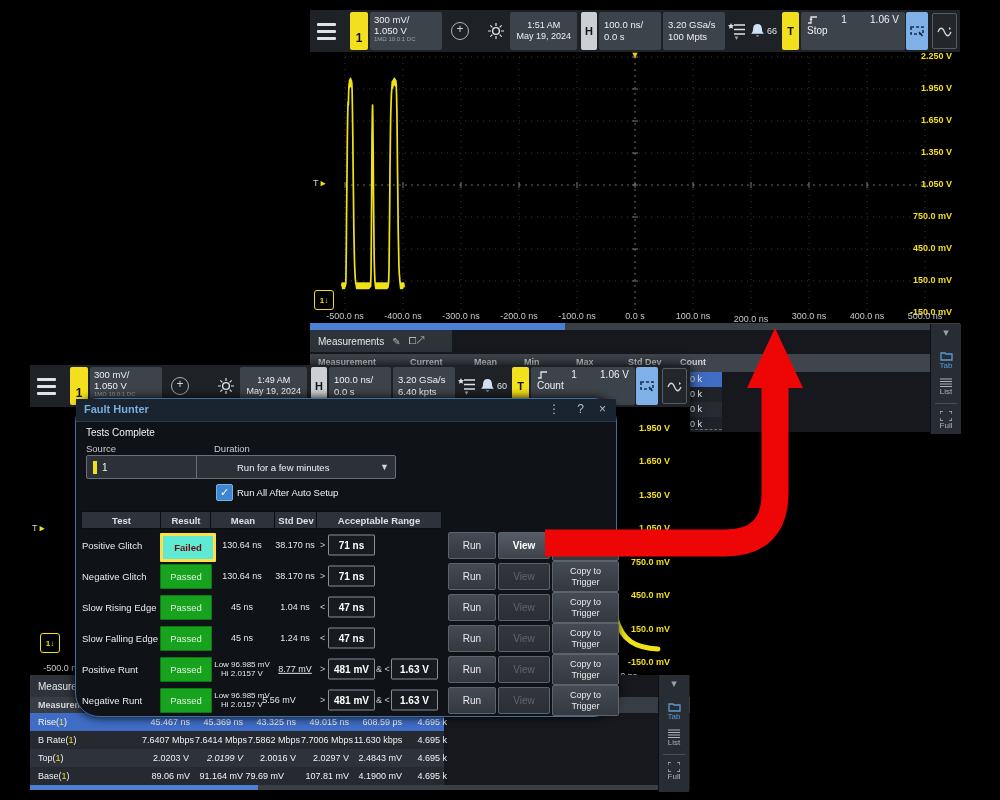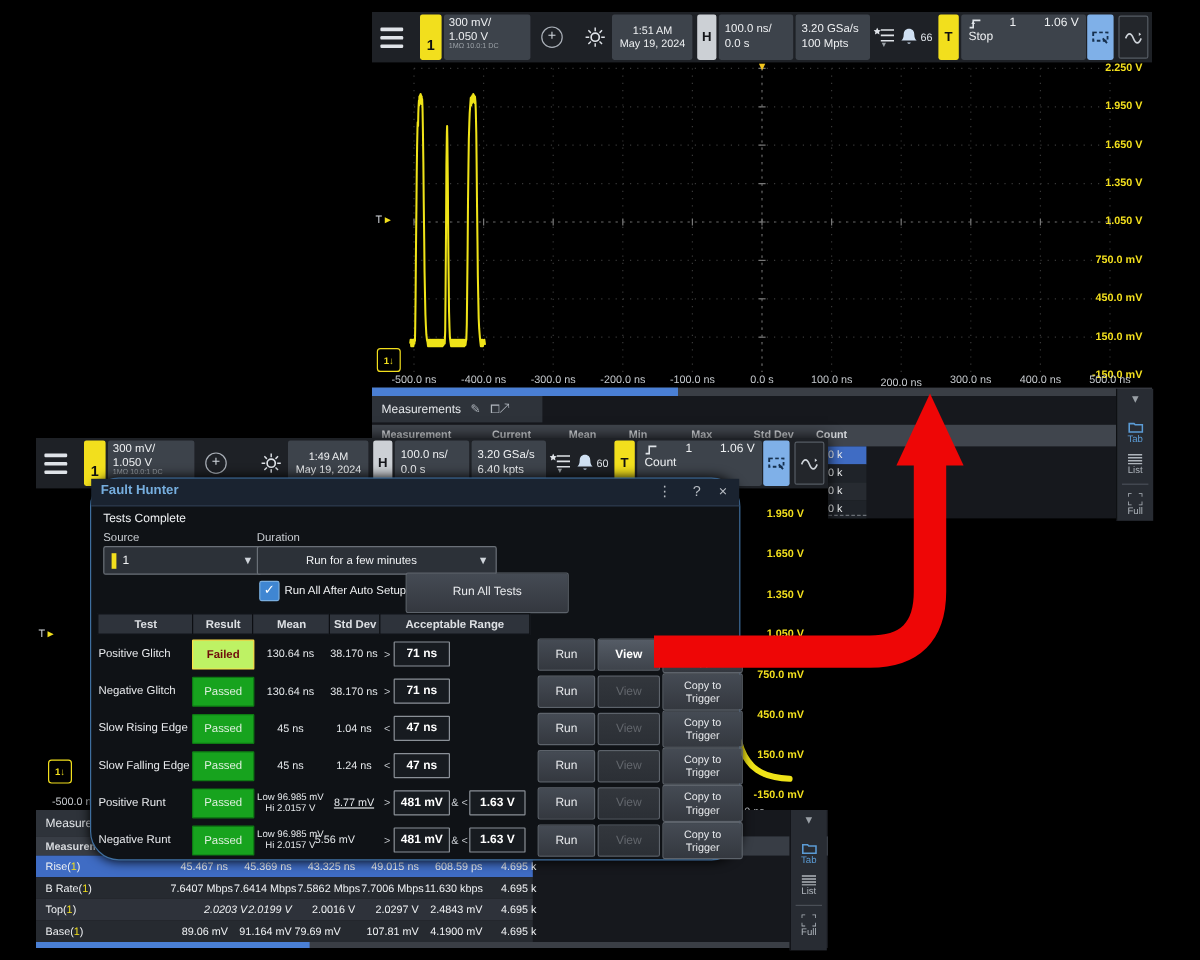--- a/index.html
+++ b/index.html
@@ -90,21 +90,21 @@
   .btn.dim{color:#62666c;background:linear-gradient(#33373d,#2b2f35);}
   .btn.lit{background:linear-gradient(#555c66,#3e434b);color:#ffffff;font-weight:bold;}
   .cb{position:absolute;width:15px;height:15px;background:#3f86d2;border:1px solid #79aee0;
       border-radius:2px;color:#fff;font-size:11px;line-height:14px;text-align:center;}
   .thcell{position:absolute;background:#2e333b;border:1px solid #0c0e12;color:#dde0e4;
           font-size:9.5px;font-weight:bold;display:flex;align-items:center;justify-content:center;height:16px;}
   .trow{position:absolute;left:0;right:0;height:31px;}
   .tname{position:absolute;left:6px;top:50%;transform:translateY(-50%);font-size:9.5px;color:#e8eaed;white-space:nowrap;}
   .badge{position:absolute;border-radius:1px;font-size:9.5px;display:flex;align-items:center;justify-content:center;}
   .badge.pass{background:#17a31e;border:1px solid #0d7a13;color:#dff0df;}
-  .badge.fail{background:#bef264;border:1px solid #fde047;color:#6e0b0b;font-weight:bold;}
+  .badge.fail{background:#5eead4;border:3px solid #fde047;color:#6e0b0b;font-weight:bold;}
   .tval{position:absolute;font-size:9px;color:#e4e7ea;text-align:center;line-height:1.15;
         top:50%;transform:translateY(-50%);}
   .cmp{position:absolute;font-size:9px;color:#c9cdd2;top:50%;transform:translateY(-50%);}
   .ibox{position:absolute;height:19px;background:#171b20;border:1px solid #8a9097;border-radius:1px;
         color:#fff;font-size:10px;font-weight:bold;display:flex;align-items:center;justify-content:center;
         top:50%;transform:translateY(-50%);}
 
   
   .frow{position:absolute;left:0;width:414px;height:18px;font-size:9px;color:#f0f2f4;}
   .frow .nm{position:absolute;left:8px;top:4px;white-space:nowrap;}
@@ -374,21 +374,21 @@
           <span class="nm">B Rate(<span class="chyellow">1</span>)</span>
           <span class="vv" style="left: 112px; width: 48px;">7.6407 Mbps</span>
           <span class="vv" style="left: 165px; width: 48px;">7.6414 Mbps</span>
           <span class="vv" style="left: 218px; width: 48px;">7.5862 Mbps</span>
           <span class="vv" style="left: 271px; width: 48px;">7.7006 Mbps</span>
           <span class="vv" style="left: 324px; width: 48px;">11.630 kbps</span>
           <span class="vv" style="left: 377px; width: 40px;">4.695 k</span>
         </div>
         <div class="frow" style="top: 74px; background: rgb(46, 50, 58);">
           <span class="nm">Top(<span class="chyellow">1</span>)</span>
-          <span class="vv" style="left: 128px; width: 48px; font-style: italic;">2.0203 V</span>
+          <span class="vv" style="left: 111px; width: 48px;">2.0203 V</span>
           <span class="vv" style="left: 165px; width: 48px; font-style: italic;">2.0199 V</span>
           <span class="vv" style="left: 218px; width: 48px;">2.0016 V</span>
           <span class="vv" style="left: 271px; width: 48px;">2.0297 V</span>
           <span class="vv" style="left: 324px; width: 48px;">2.4843 mV</span>
           <span class="vv" style="left: 377px; width: 40px;">4.695 k</span>
         </div>
         <div class="frow" style="top: 92px; background: rgb(38, 42, 48);">
           <span class="nm">Base(<span class="chyellow">1</span>)</span>
           <span class="vv" style="left: 112px; width: 48px;">89.06 mV</span>
           <span class="vv" style="left: 165px; width: 48px;">91.164 mV</span>
@@ -509,28 +509,27 @@
     <div class="dval" style="left:10px;top:28px;font-size:10px;">Tests Complete</div>
 
     <div class="dlbl" style="left:10px;top:44px;">Source</div>
     <div class="dd" style="left:10px;top:56px;width:118px;height:22px;">
       <span class="srcbar"></span>
       <span>1</span>
       <span class="chev">▼</span>
     </div>
 
     <div class="dlbl" style="left:138px;top:44px;">Duration</div>
-    <div class="dd" style="left:138px;top:56px;width:152px;height:22px;padding-left:40px;">
+    <div class="dd" style="left:120px;top:56px;width:152px;height:22px;padding-left:40px;">
       <span style="font-size:9.5px;">Run for a few minutes</span>
       <span class="chev">▼</span>
     </div>
 
     <div class="cb" style="left:140px;top:85px;">✓</div>
     <div class="dval" style="left:161px;top:88px;font-size:9.5px;">Run All After Auto Setup</div>
-    <div class="btn" style="left:262px;top:78px;width:134px;height:32px;">Run All Tests</div>
 
     <div id="dlg-head">
         <div class="thcell" style="left: 5px; top: 112px; width: 79px;">Test</div>
         <div class="thcell" style="left: 84px; top: 112px; width: 50px;">Result</div>
         <div class="thcell" style="left: 134px; top: 112px; width: 64px;">Mean</div>
         <div class="thcell" style="left: 198px; top: 112px; width: 42px;">Std Dev</div>
         <div class="thcell" style="left: 240px; top: 112px; width: 124px;">Acceptable Range</div>
       </div>
     <div id="dlg-rows">
         <div class="trow" style="top: 130px;">

